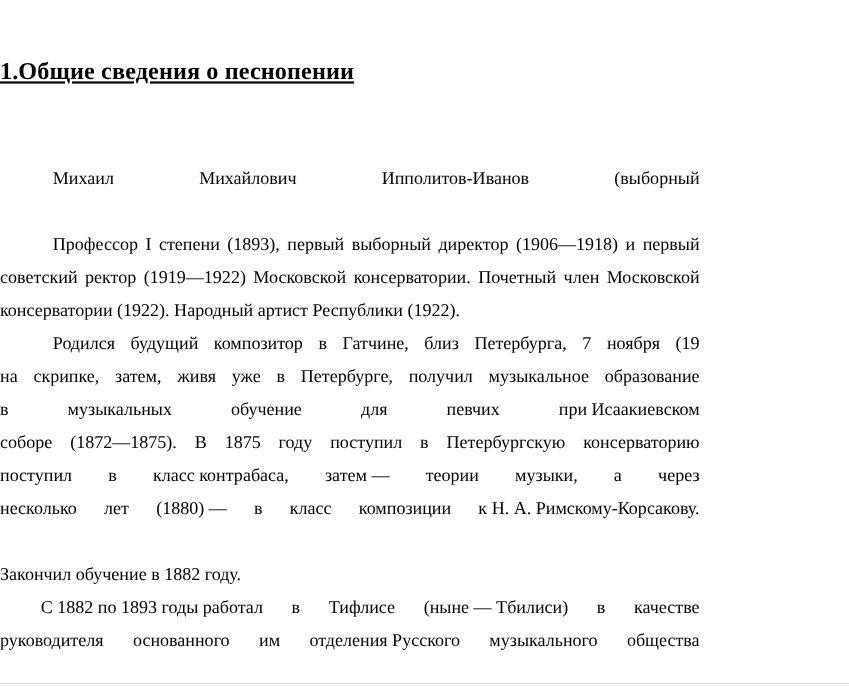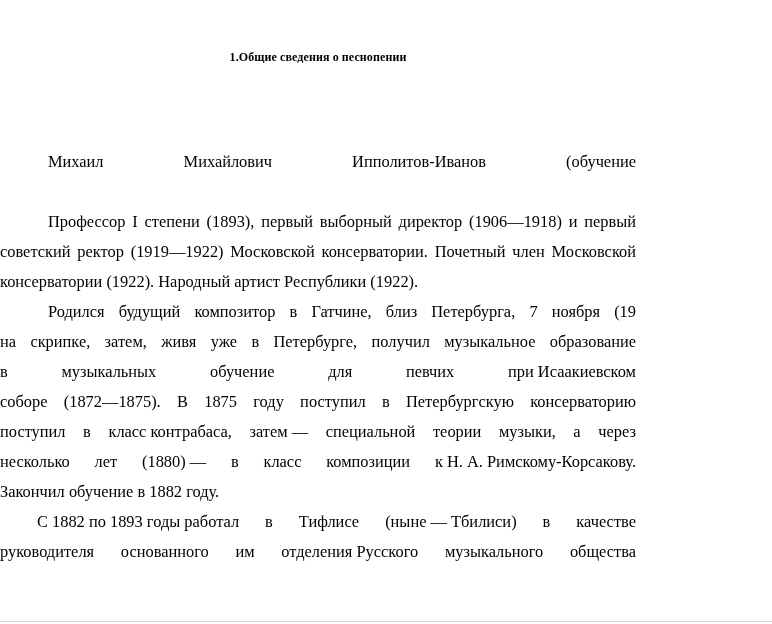--- a/index.html
+++ b/index.html
@@ -21,31 +21,32 @@
   .page {
     position: relative;
     width: 772px;
     height: 624px;
     background: #ffffff;
     overflow: hidden;
     box-sizing: border-box;
   }
 
   .doc-title {
-    font-size: 12px;
+    font-size: 22px;
     font-weight: bold;
-    text-align: center;
+    text-align: left;
     margin: 0;
     padding: 0;
     line-height: 1.5;
     position: absolute;
     left: 0;
     top: 48px;
     width: 636px;
     letter-spacing: 0.1px;
+    text-decoration: underline;
   }
 
   .body-text {
     position: absolute;
     left: 0;
     top: 147px;
     width: 636px;
   }
 
   p.para {
@@ -95,20 +96,21 @@
     text-align-last: justify;
     line-height: 30px;
     white-space: nowrap;
   }
 
   .jline-last {
     display: block;
     text-align: left;
     text-align-last: left;
     line-height: 30px;
+    margin-top: 30px;
   }
 
   .jline.spread {
     display: flex;
     justify-content: space-between;
     line-height: 30px;
   }
 
   .jline.spread > span {
     white-space: pre;
@@ -126,21 +128,21 @@
 </head>
 <body>
 
 <div class="page">
 
   <h1 class="doc-title">1.Общие сведения о песнопении</h1>
 
   <div class="body-text">
 
     <p class="para lead">
-      <span class="lead-line"><b>Михаил</b> <b>Михайлович</b> <b>Ипполитов-Иванов</b> <span>(обучение</span></span>
+      <span class="lead-line"><b>Михаил</b> <b>Михайлович</b> <b>Ипполитов-Иванов</b> <span>(выборный</span></span>
     </p>
 
     <p class="para">Профессор I степени (1893), первый выборный директор (1906—1918) и первый советский ректор (1919—1922) Московской консерватории. Почетный член Московской консерватории (1922). Народный артист Республики (1922).</p>
 
     <p class="para" style="text-indent:0">
       <span class="jline" style="text-indent:48px"> Родился будущий композитор в Гатчине, близ Петербурга, 7 ноября (19</span>
       <span class="jline">на скрипке, затем, живя уже в Петербурге, получил музыкальное образование</span>
       <span class="jline spread">
         <span>в</span>
         <span>музыкальных</span>
@@ -148,21 +150,20 @@
         <span>для</span>
         <span>певчих</span>
         <span>при Исаакиевском</span>
       </span>
       <span class="jline">соборе (1872—1875). В 1875 году поступил в Петербургскую консерваторию</span>
       <span class="jline spread">
         <span>поступил</span>
         <span>в</span>
         <span>класс контрабаса,</span>
         <span>затем —</span>
-        <span>специальной</span>
         <span>теории</span>
         <span>музыки,</span>
         <span>а</span>
         <span>через</span>
       </span>
       <span class="jline spread">
         <span>несколько</span>
         <span>лет</span>
         <span>(1880) —</span>
         <span>в</span>

